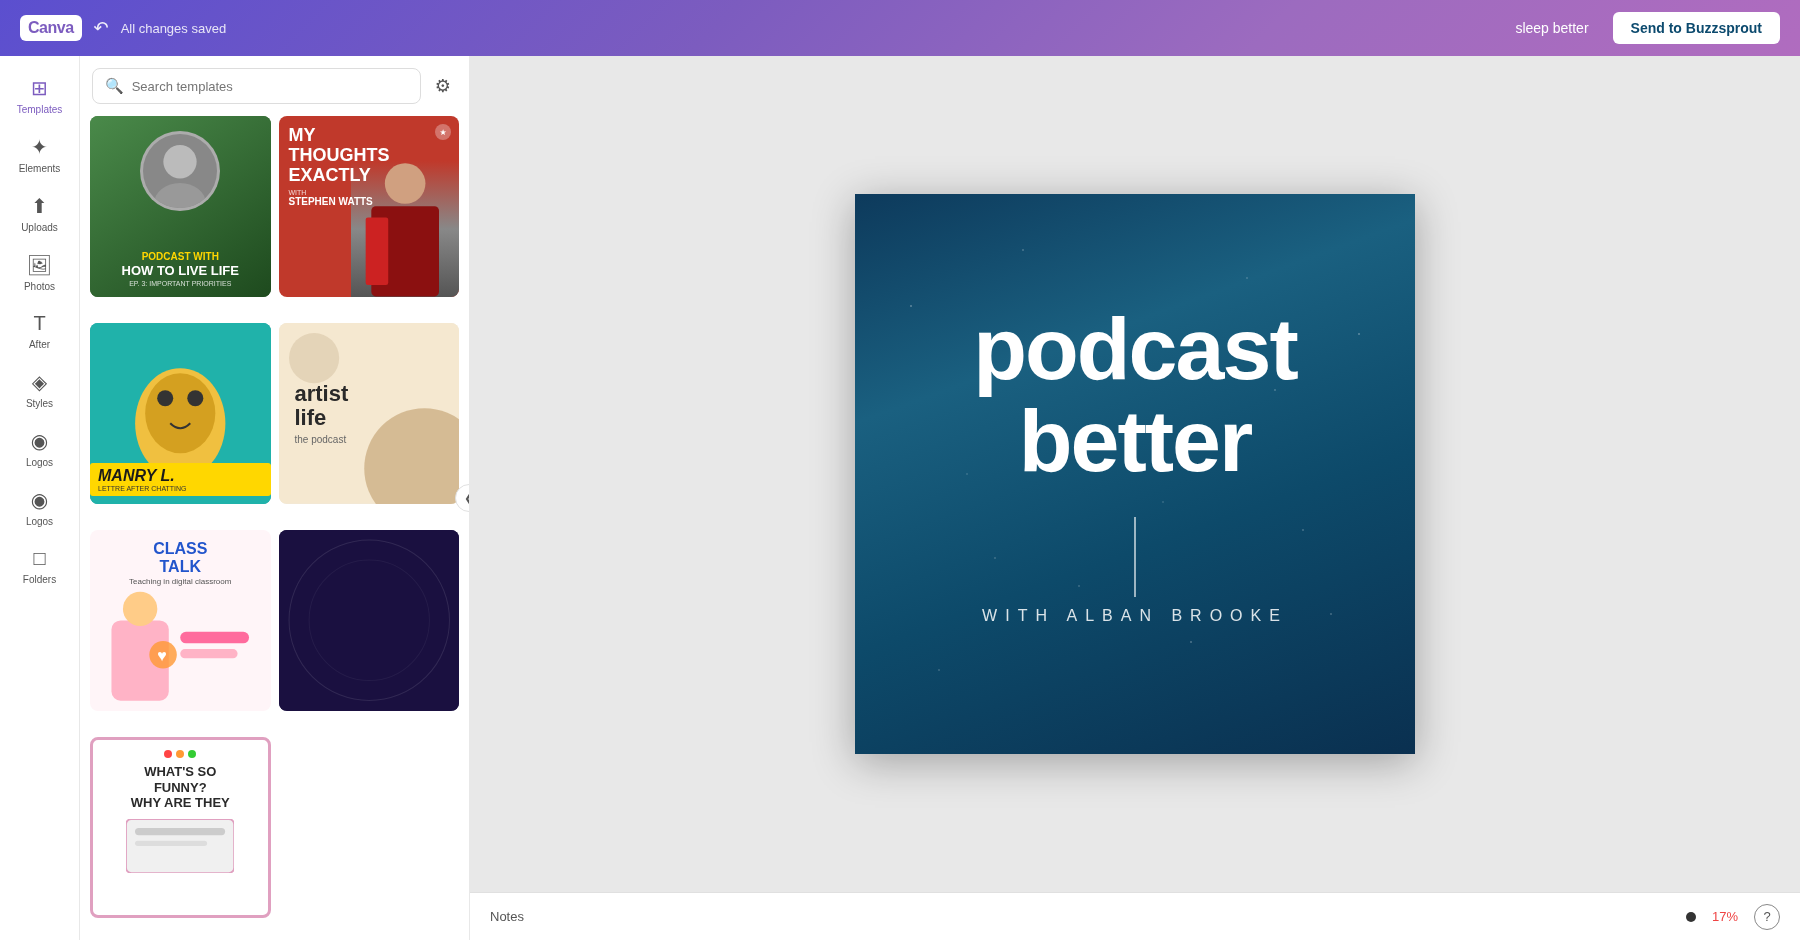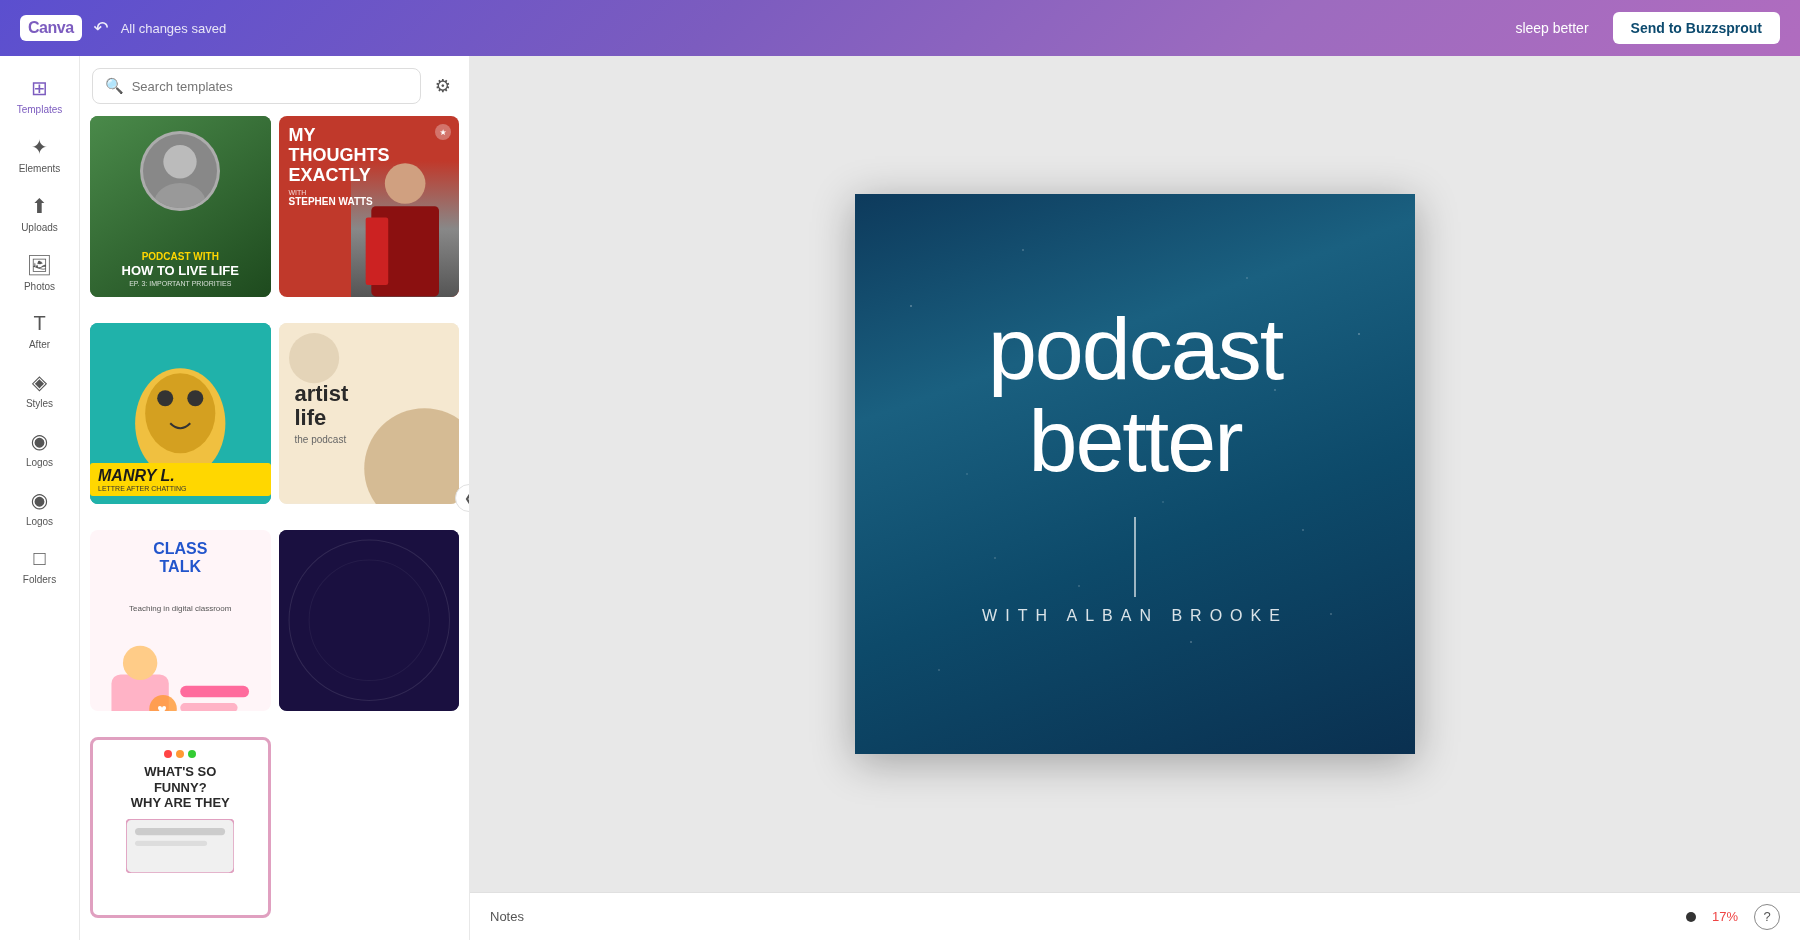--- a/index.html
+++ b/index.html
@@ -274,21 +274,20 @@
     }
     .t4-subtitle { font-size: 10px; color: #666; margin-top: 4px; z-index: 1; }
 
     
     .t5 {
       background: #fff5f8;
       display: flex;
       flex-direction: column;
       padding: 10px;
       position: relative;
-      gap: 27px;
     }
     .t5-title {
       font-size: 16px;
       font-weight: 900;
       color: #2255cc;
       text-align: center;
       line-height: 1.1;
     }
     .t5-subtitle { font-size: 8px; color: #555; text-align: center; margin-top: 2px; }
     .t5-illustration {
@@ -425,21 +424,21 @@
         radial-gradient(1px 1px at 60% 80%, rgba(255,255,255,0.7) 0%, transparent 100%),
         radial-gradient(1px 1px at 15% 85%, rgba(255,255,255,0.5) 0%, transparent 100%),
         radial-gradient(2px 2px at 45% 45%, rgba(255,255,255,0.9) 0%, transparent 100%),
         radial-gradient(1px 1px at 75% 35%, rgba(255,255,255,0.6) 0%, transparent 100%),
         radial-gradient(1px 1px at 25% 65%, rgba(255,255,255,0.5) 0%, transparent 100%),
         radial-gradient(1px 1px at 55% 55%, rgba(255,255,255,0.4) 0%, transparent 100%),
         radial-gradient(1px 1px at 85% 75%, rgba(255,255,255,0.6) 0%, transparent 100%);
     }
     .canvas-title {
       font-size: 88px;
-      font-weight: 400;
+      font-weight: 700;
       color: white;
       text-align: center;
       line-height: 1.05;
       letter-spacing: -2px;
       z-index: 1;
       font-family: 'Helvetica Neue', Arial, sans-serif;
       position: relative;
       top: -20px;
     }
     .canvas-divider {

